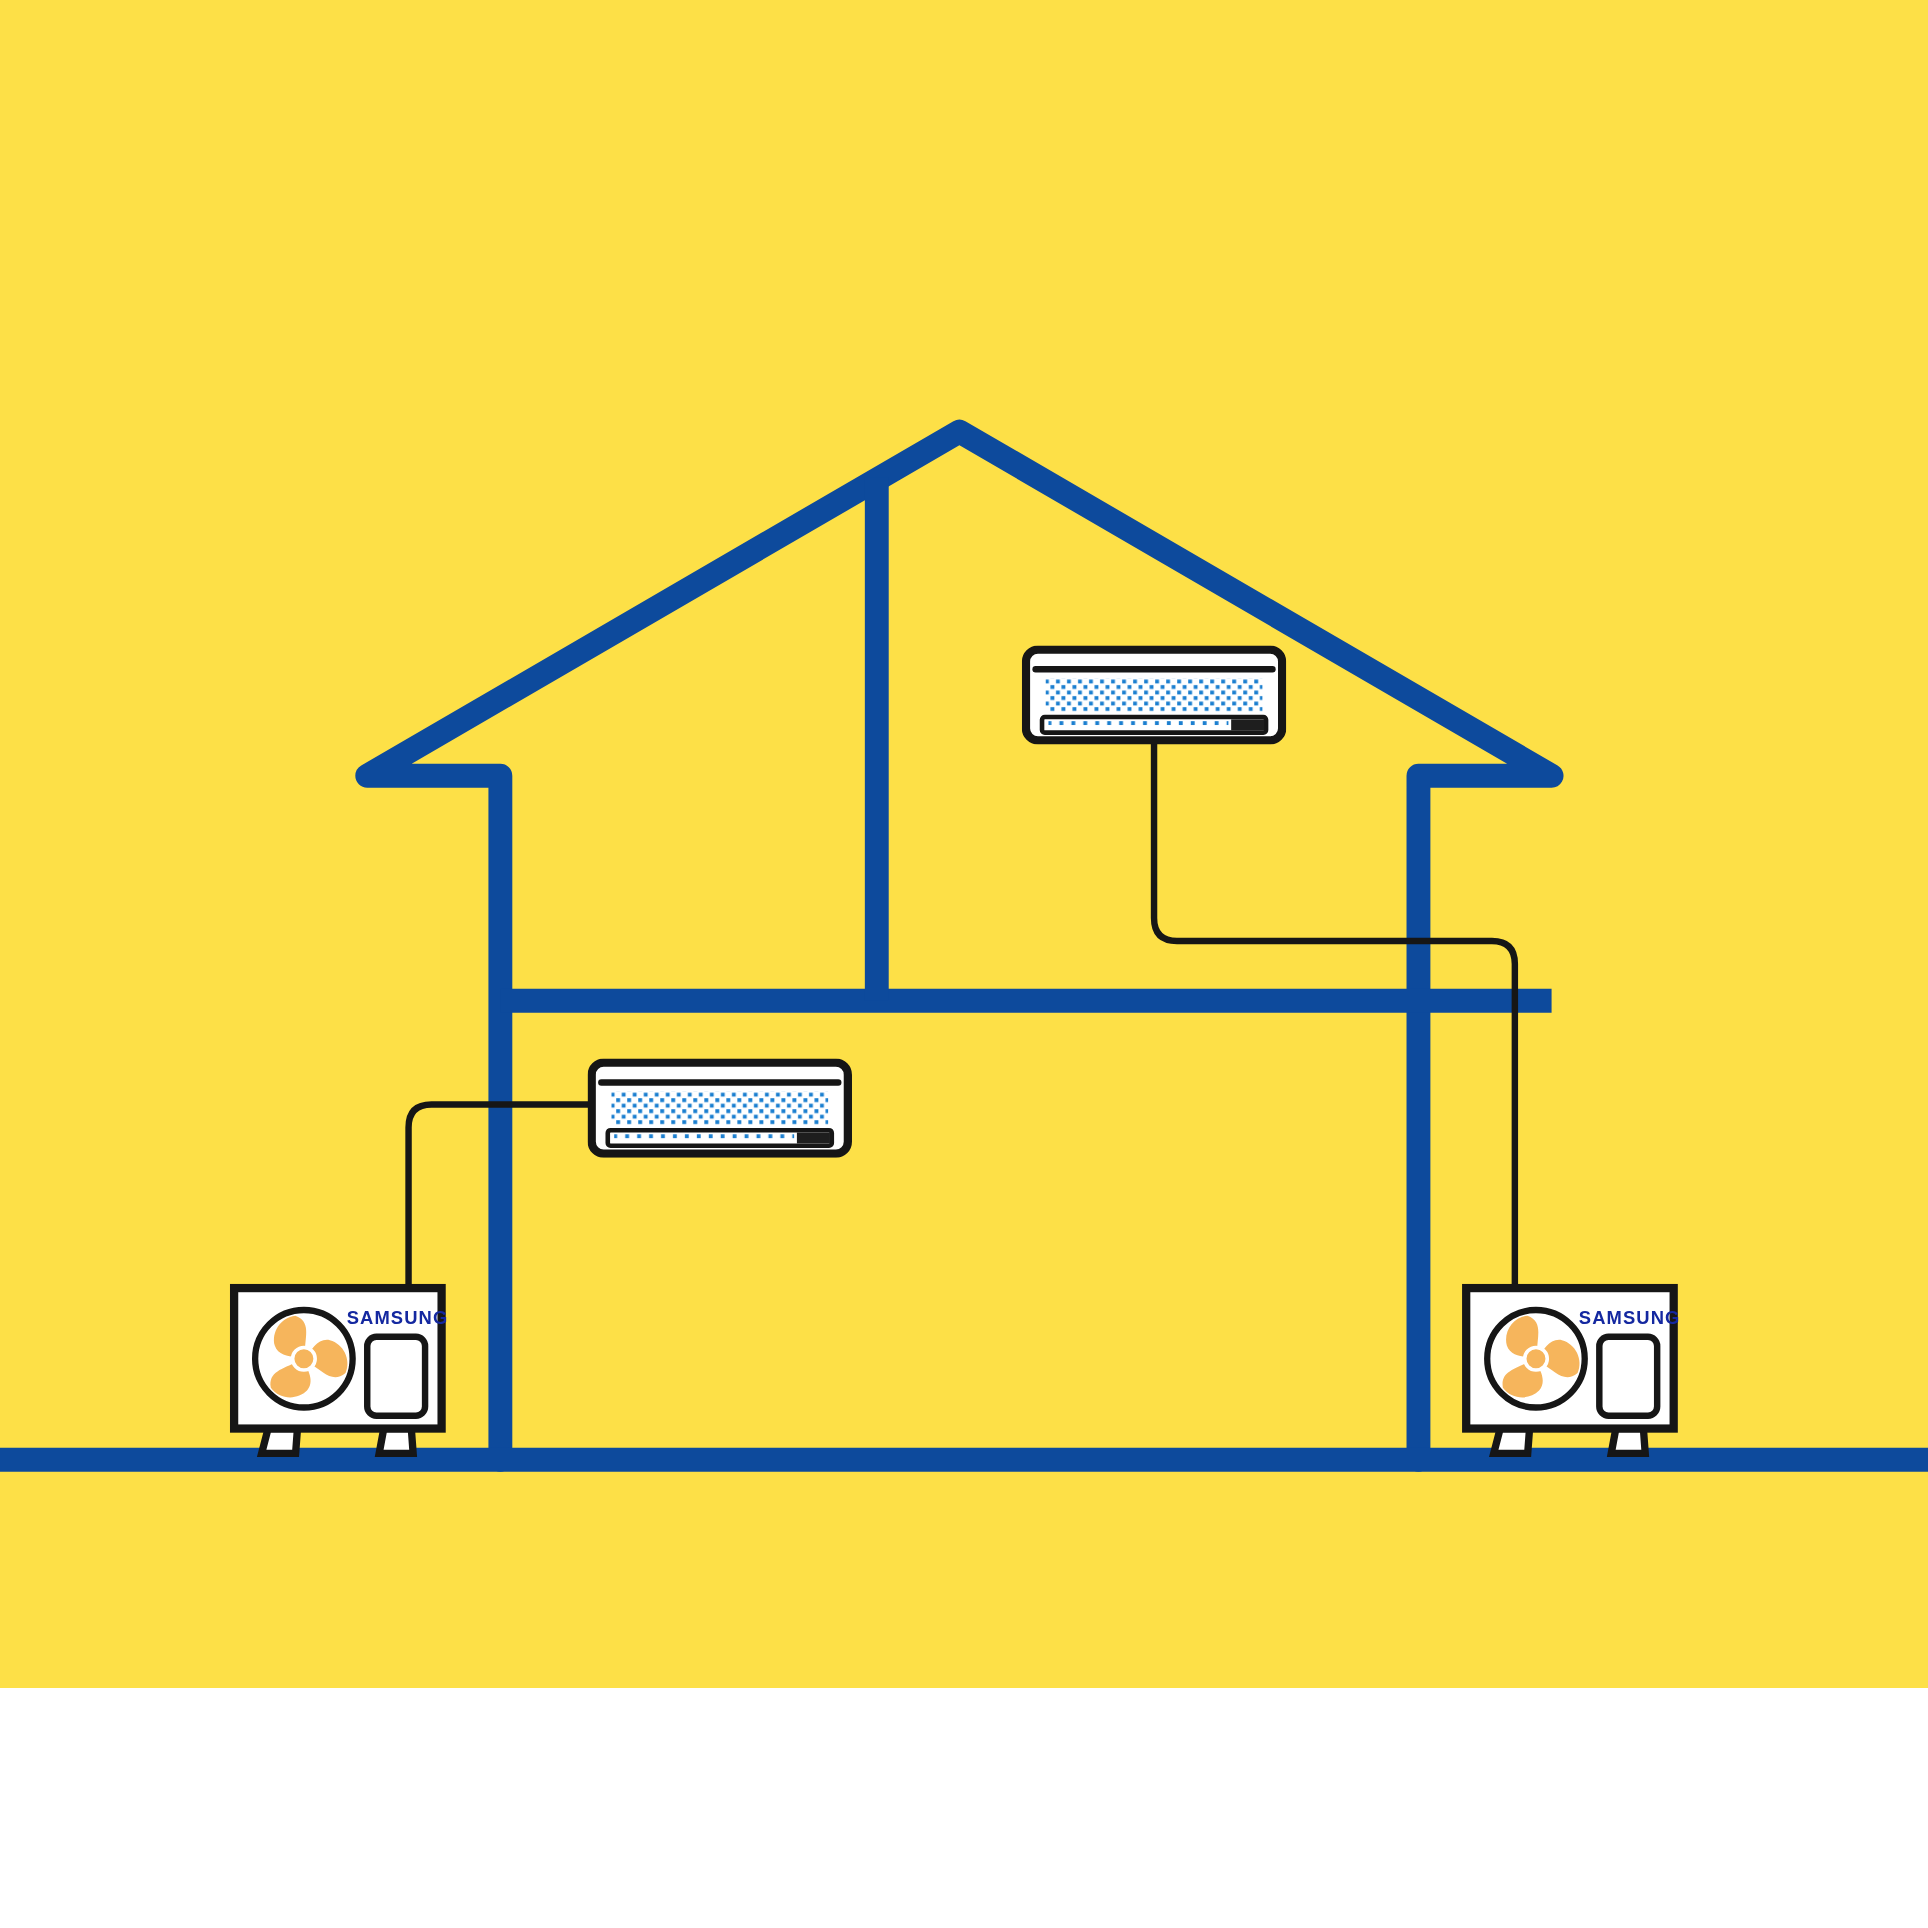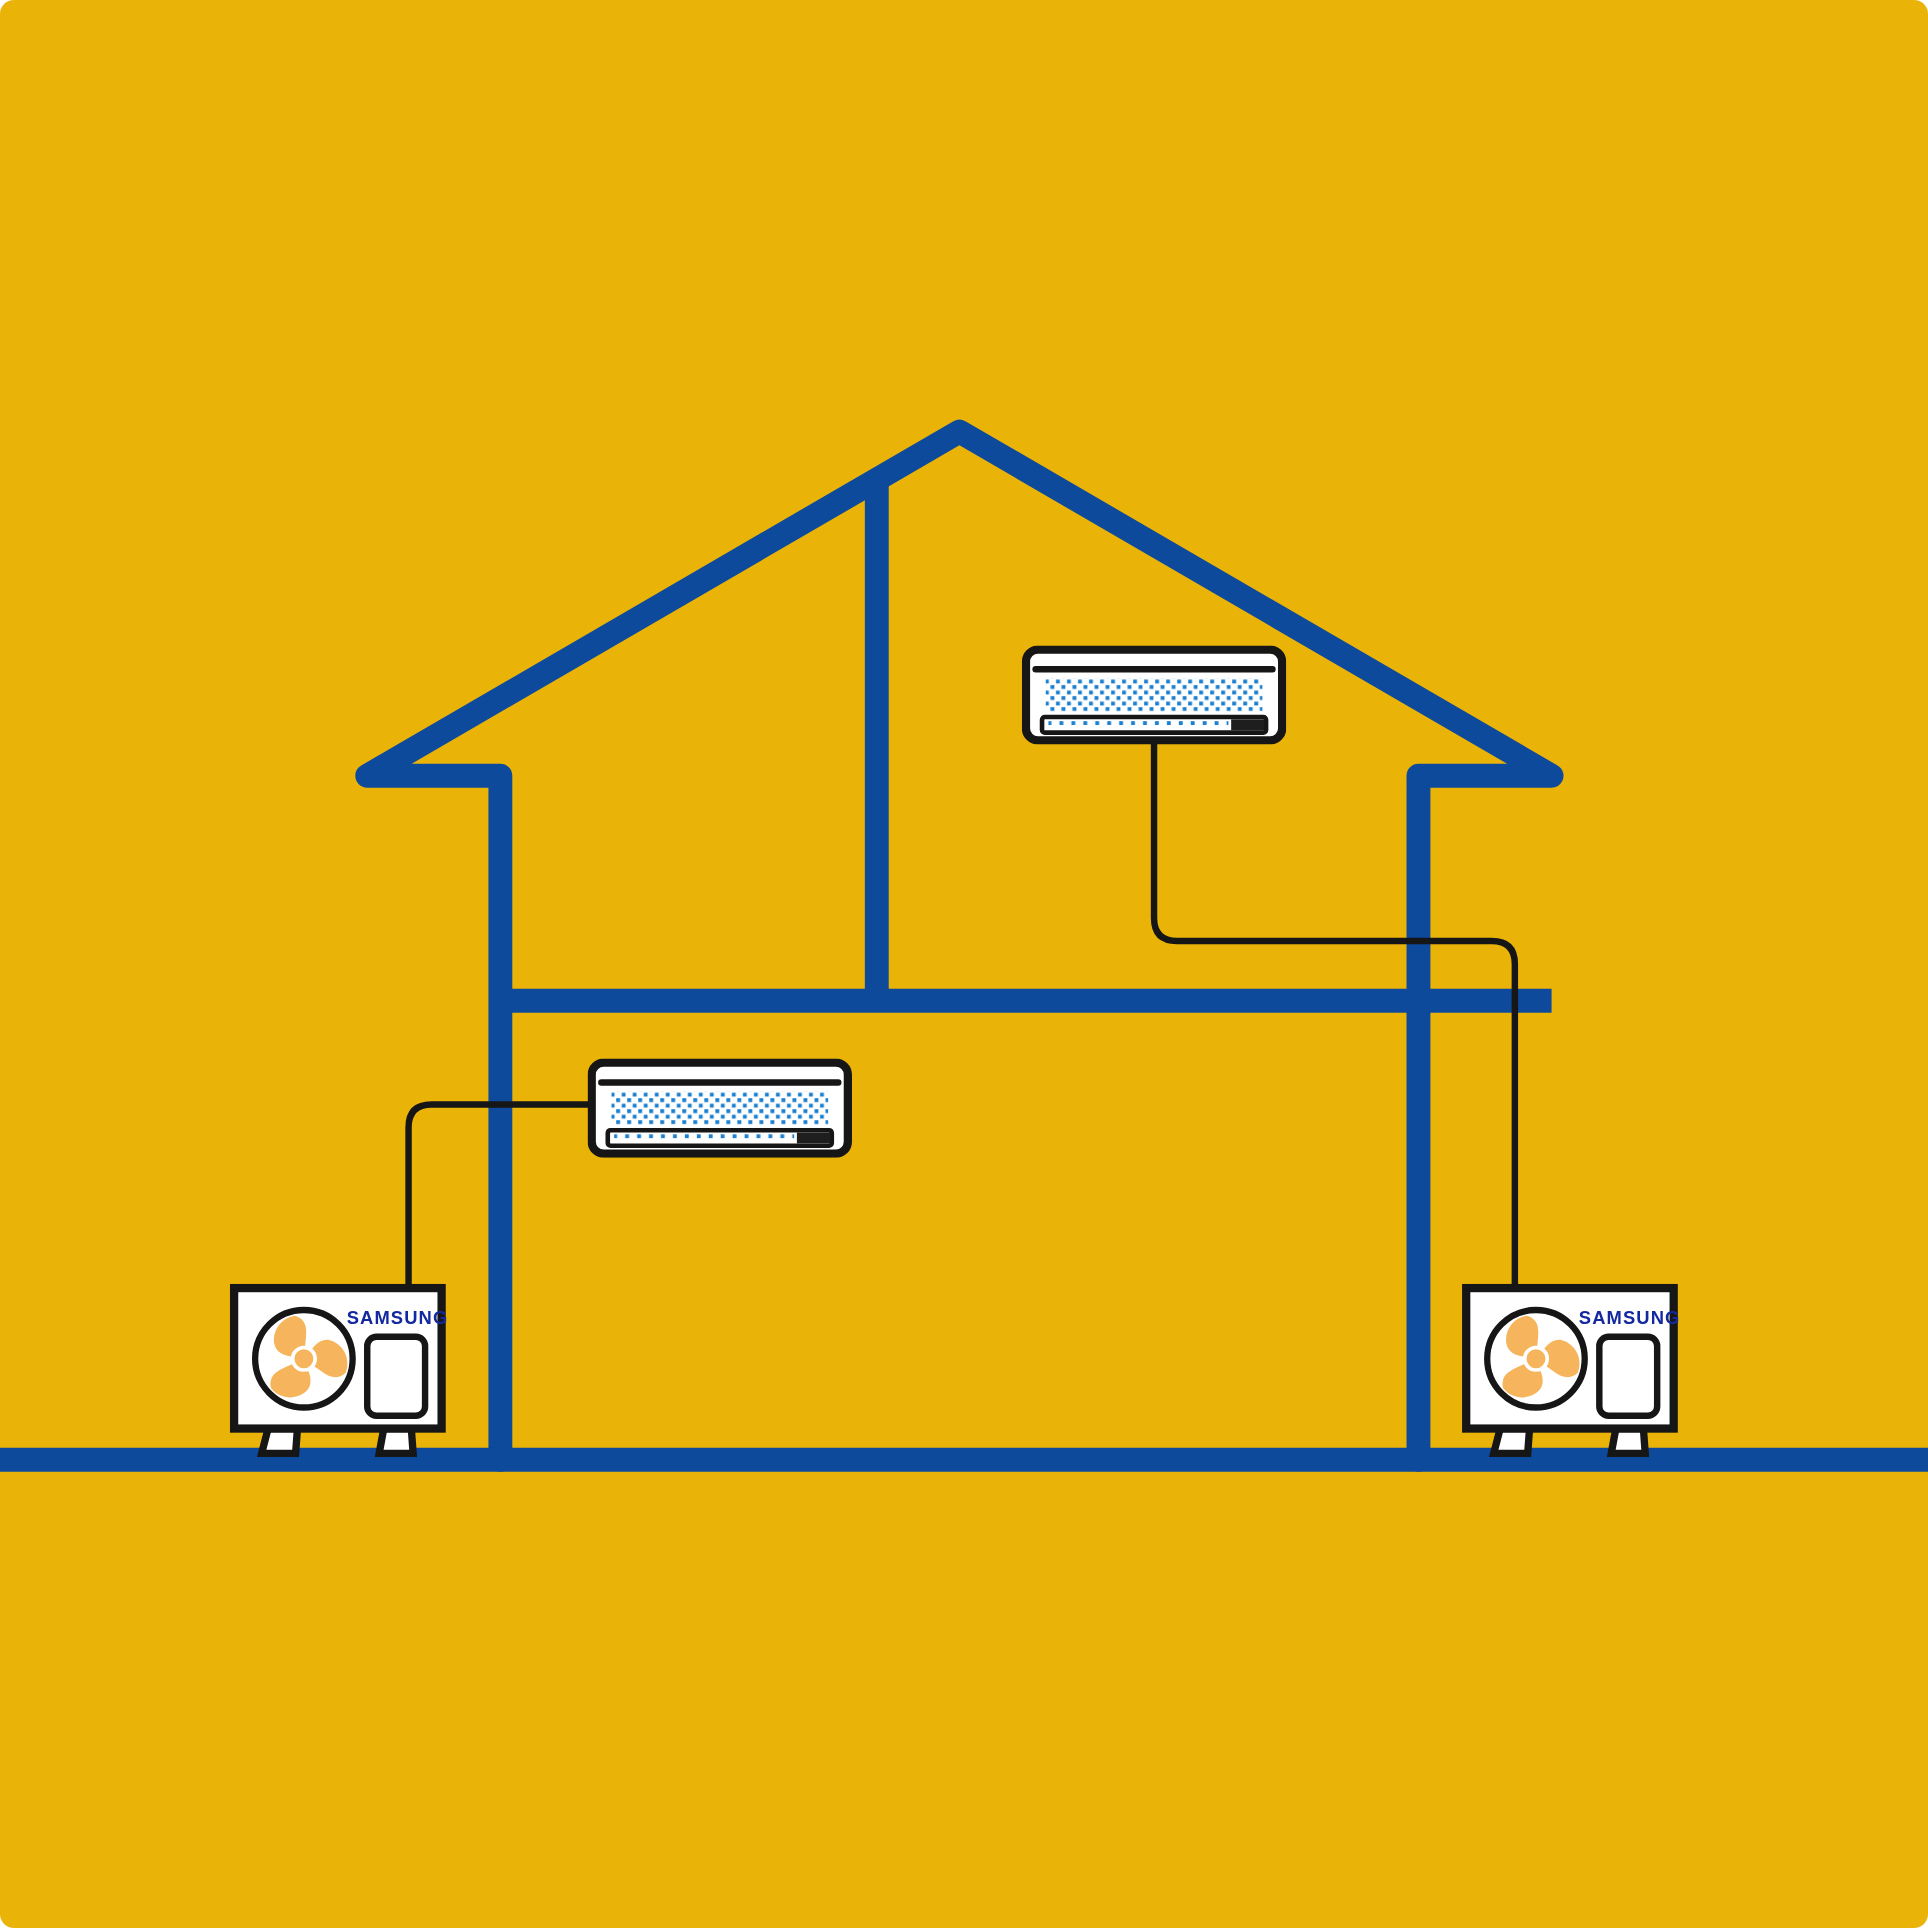--- a/index.html
+++ b/index.html
@@ -10,23 +10,22 @@
   }
   body {
     width: 1928px;
     height: 1928px;
     font-family: "Liberation Sans", sans-serif;
     overflow: hidden;
   }
   #diagram-root {
     position: relative;
     width: 1928px;
-    height: 1928px;
-    background: #eab308;
-    border-radius: 14px;
+    height: 1688px;
+    background: #fde047;
   }
   svg#scene {
     display: block;
     width: 1928px;
     height: 1928px;
   }
   .logo-text {
     font-family: "Liberation Sans", sans-serif;
     font-weight: bold;
     letter-spacing: 1.2px;

